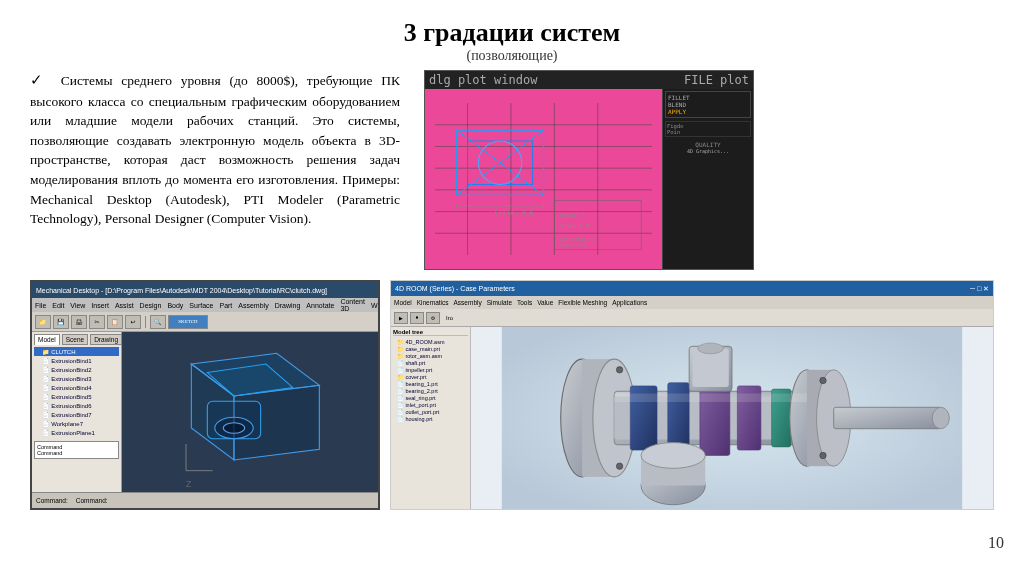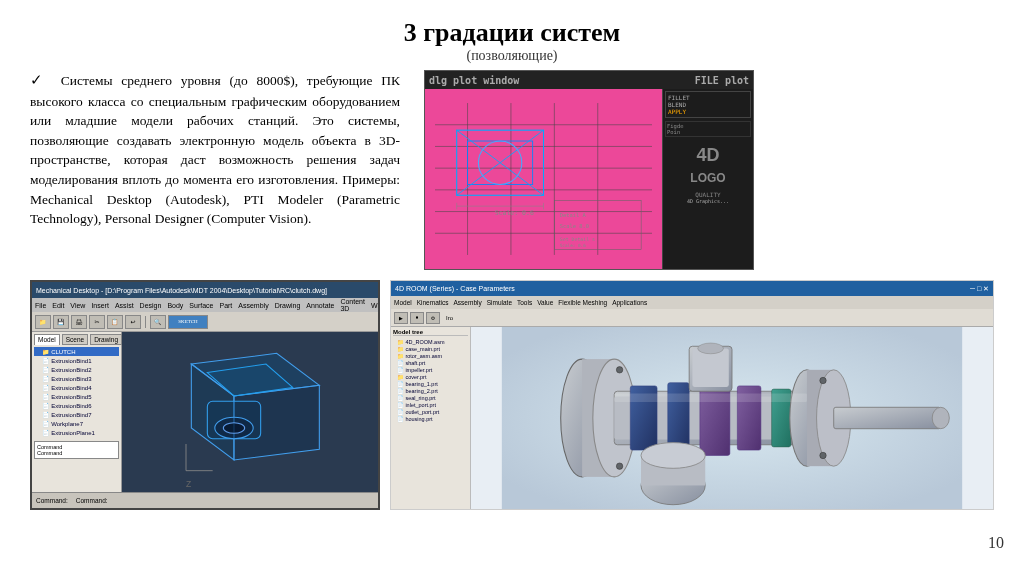--- a/index.html
+++ b/index.html
@@ -76,23 +76,22 @@
     .cad-top-toolbar {
       height: 18px;
       background: #222;
       display: flex;
       align-items: center;
       padding: 0 4px;
       gap: 3px;
     }
     .cad-top-toolbar span {
       color: #aaa;
-      font-size: 10px;
+      font-size: 12px;
       font-family: monospace;
-      font-weight: bold;
     }
     .cad-top-content {
       display: flex;
       height: calc(100% - 18px);
     }
     .cad-main-view {
       flex: 1;
       background: #ec4899;
       position: relative;
       border-right: 1px solid #444;
@@ -398,21 +397,20 @@
           <div class="cad-right-panel">
             <div style="color:#aaa;font-size:6px;font-family:monospace;padding:2px;border:1px solid #444;margin-bottom:3px;">
               <div>FILLET</div>
               <div>BLEND</div>
               <div style="color:#fa0;">APPLY</div>
             </div>
             <div style="color:#888;font-size:5.5px;font-family:monospace;padding:1px;margin-bottom:2px;border:1px solid #333;">
               <div>Figde</div>
               <div>Poin</div>
             </div>
-            <div class="cad-4d-logo">4D<br><span style="font-size:12px;">LOGO</span></div>
             <div style="color:#888;font-size:6px;font-family:monospace;text-align:center;margin-top:4px;">QUALITY</div>
             <div style="color:#aaa;font-size:5px;font-family:monospace;text-align:center;">4D Graphics...</div>
           </div>
         </div>
       </div>
     </div>
 
   </div>
 
   <div class="bottom-images">

